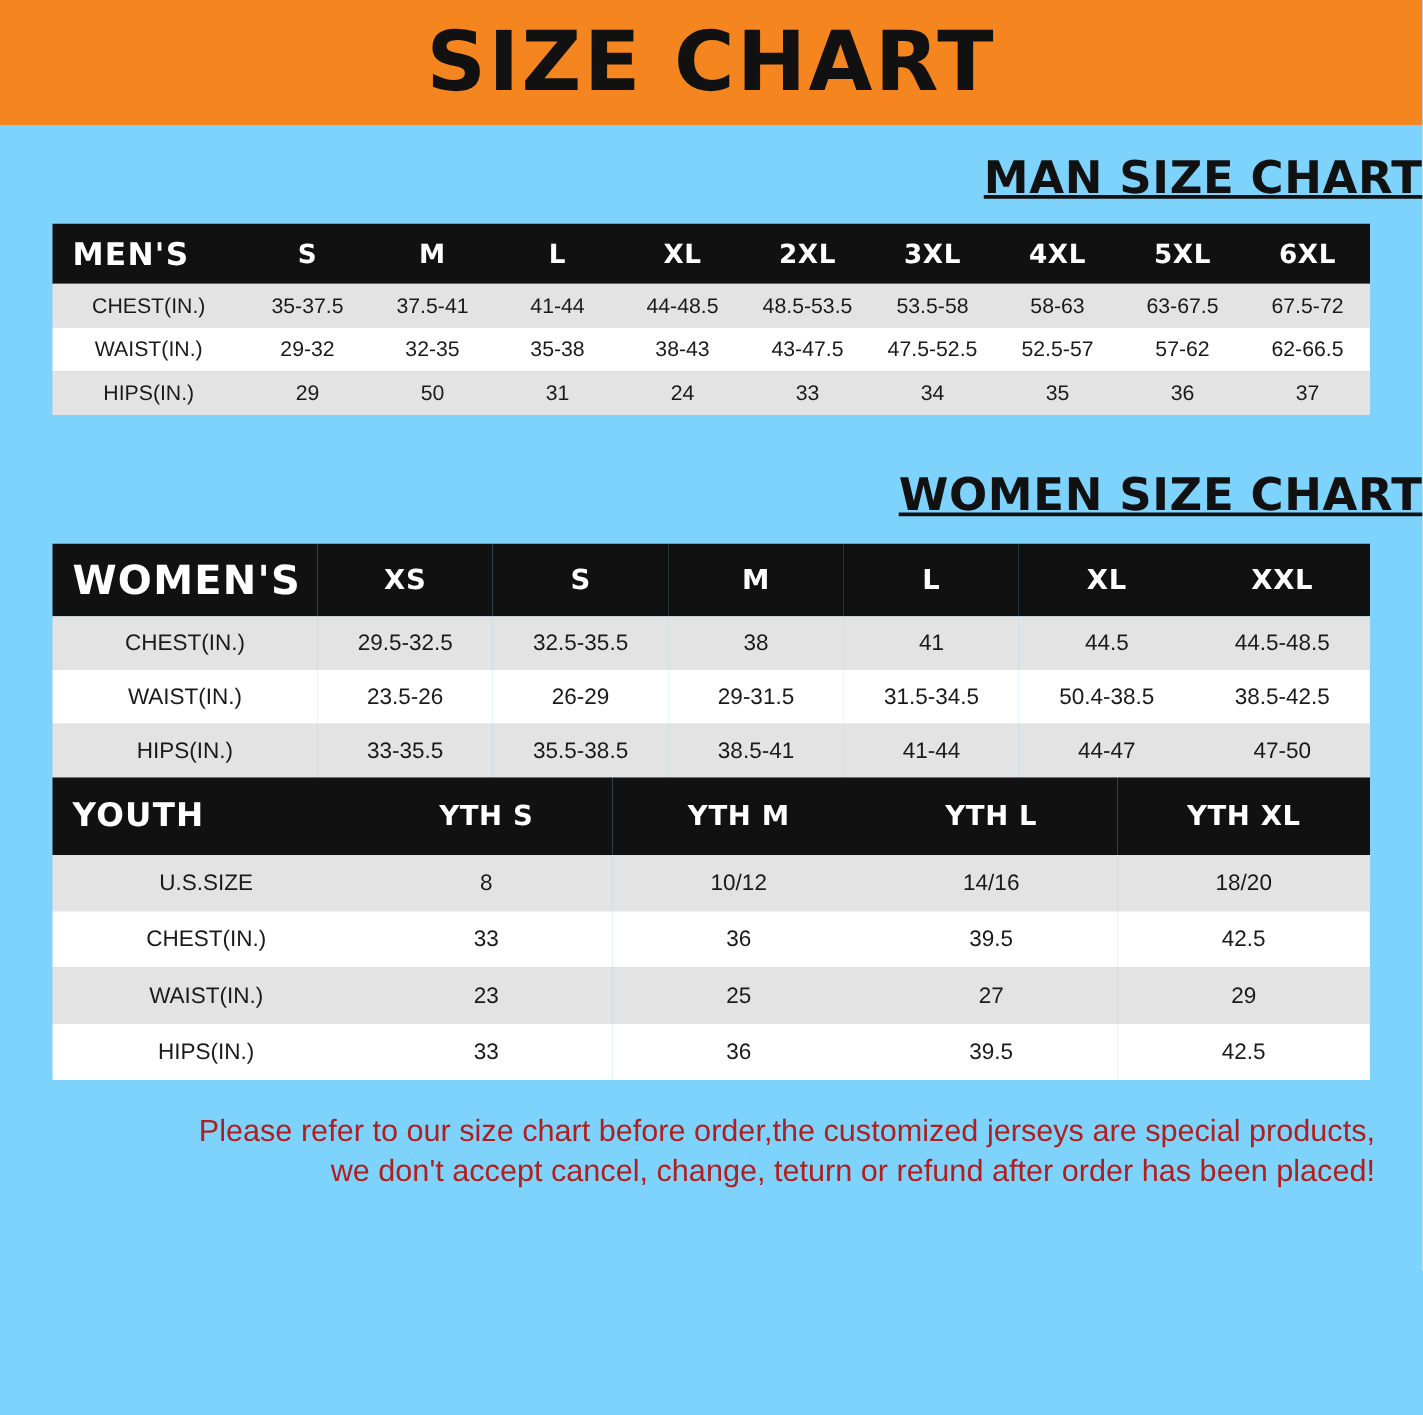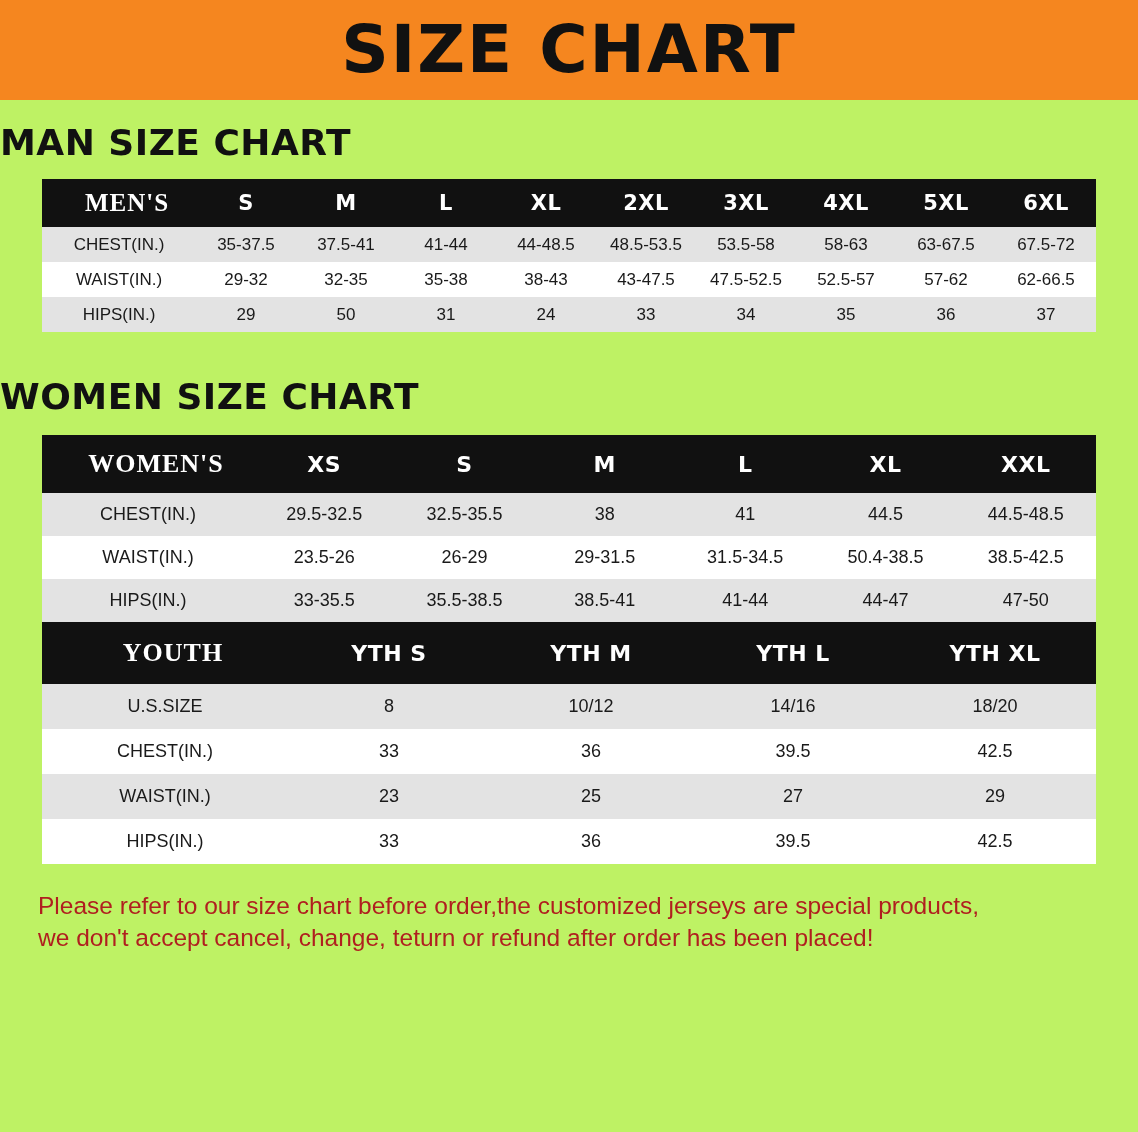--- a/index.html
+++ b/index.html
@@ -10,21 +10,21 @@
     width: 1138px;
     height: 1132px;
     background: #ffffff;
     font-family: "Liberation Sans", sans-serif;
     overflow: hidden;
   }
   .page {
     width: 1138px;
     height: 1132px;
     position: relative;
-    background: #bef264;
+    background: #7dd3fc;
   }
   
   .banner {
     width: 100%;
     height: 100px;
     background: #f5861f;
     display: flex;
     align-items: center;
     justify-content: center;
     box-sizing: border-box;
@@ -32,26 +32,27 @@
   .banner-title {
     font-family: "DejaVu Sans", sans-serif;
     font-weight: bold;
     font-size: 66px;
     letter-spacing: 2px;
     color: #111111;
     line-height: 1;
   }
   
   .section-title {
-    text-align: left;
+    text-align: right;
     font-family: "DejaVu Sans", sans-serif;
     font-weight: bold;
     font-size: 36px;
     color: #111;
     letter-spacing: 0.5px;
+    text-decoration: underline;
   }
   .t-man   { margin-top: 22px; margin-bottom: 16px; }
   .t-women { margin-top: 44px; margin-bottom: 18px; }
   .t-youth { margin-top: 52px; margin-bottom: 18px; }
 
   
   .tbl-wrap {
     margin: 0 42px;
   }
   table {
@@ -67,59 +68,58 @@
     color: #ffffff;
     font-family: "DejaVu Sans", sans-serif;
     font-weight: bold;
     font-size: 21px;
     height: 48px;
     text-align: center;
     vertical-align: middle;
     letter-spacing: 0.5px;
   }
   thead th.corner {
-    text-align: center;
+    text-align: left;
     padding-left: 16px;
     font-size: 25px;
     letter-spacing: 1px;
-    font-family: Liberation Serif, serif;
   }
   tbody td {
     height: 35px;
     text-align: center;
     vertical-align: middle;
     font-size: 17px;
     color: #1a1a1a;
     font-family: "Liberation Sans", sans-serif;
   }
   tbody td.rowlabel {
     text-align: center;
     font-size: 17px;
     color: #1a1a1a;
   }
   tbody tr.odd  td { background: #e3e3e3; }
   tbody tr.even td { background: #ffffff; }
 
   
   .women thead th { font-size: 22px; height: 58px; }
-  .women thead th.corner { font-size: 26px; }
+  .women thead th.corner { font-size: 32px; }
   .women tbody td { height: 43px; font-size: 18px; }
 
   .youth thead th { font-size: 22px; height: 62px; }
   .youth thead th.corner { font-size: 26px; }
   .youth tbody td { height: 45px; font-size: 18px; }
 
   
   .note {
     margin: 26px 38px 0 38px;
     color: #b01f1f;
     font-family: "Liberation Sans", sans-serif;
     font-size: 24.5px;
     line-height: 1.32;
-    text-align: left;
+    text-align: right;
   }
 </style>
 </head>
 <body>
 
 <div class="page">
 
   <div class="banner">
     <div class="banner-title">SIZE CHART</div>
   </div>

